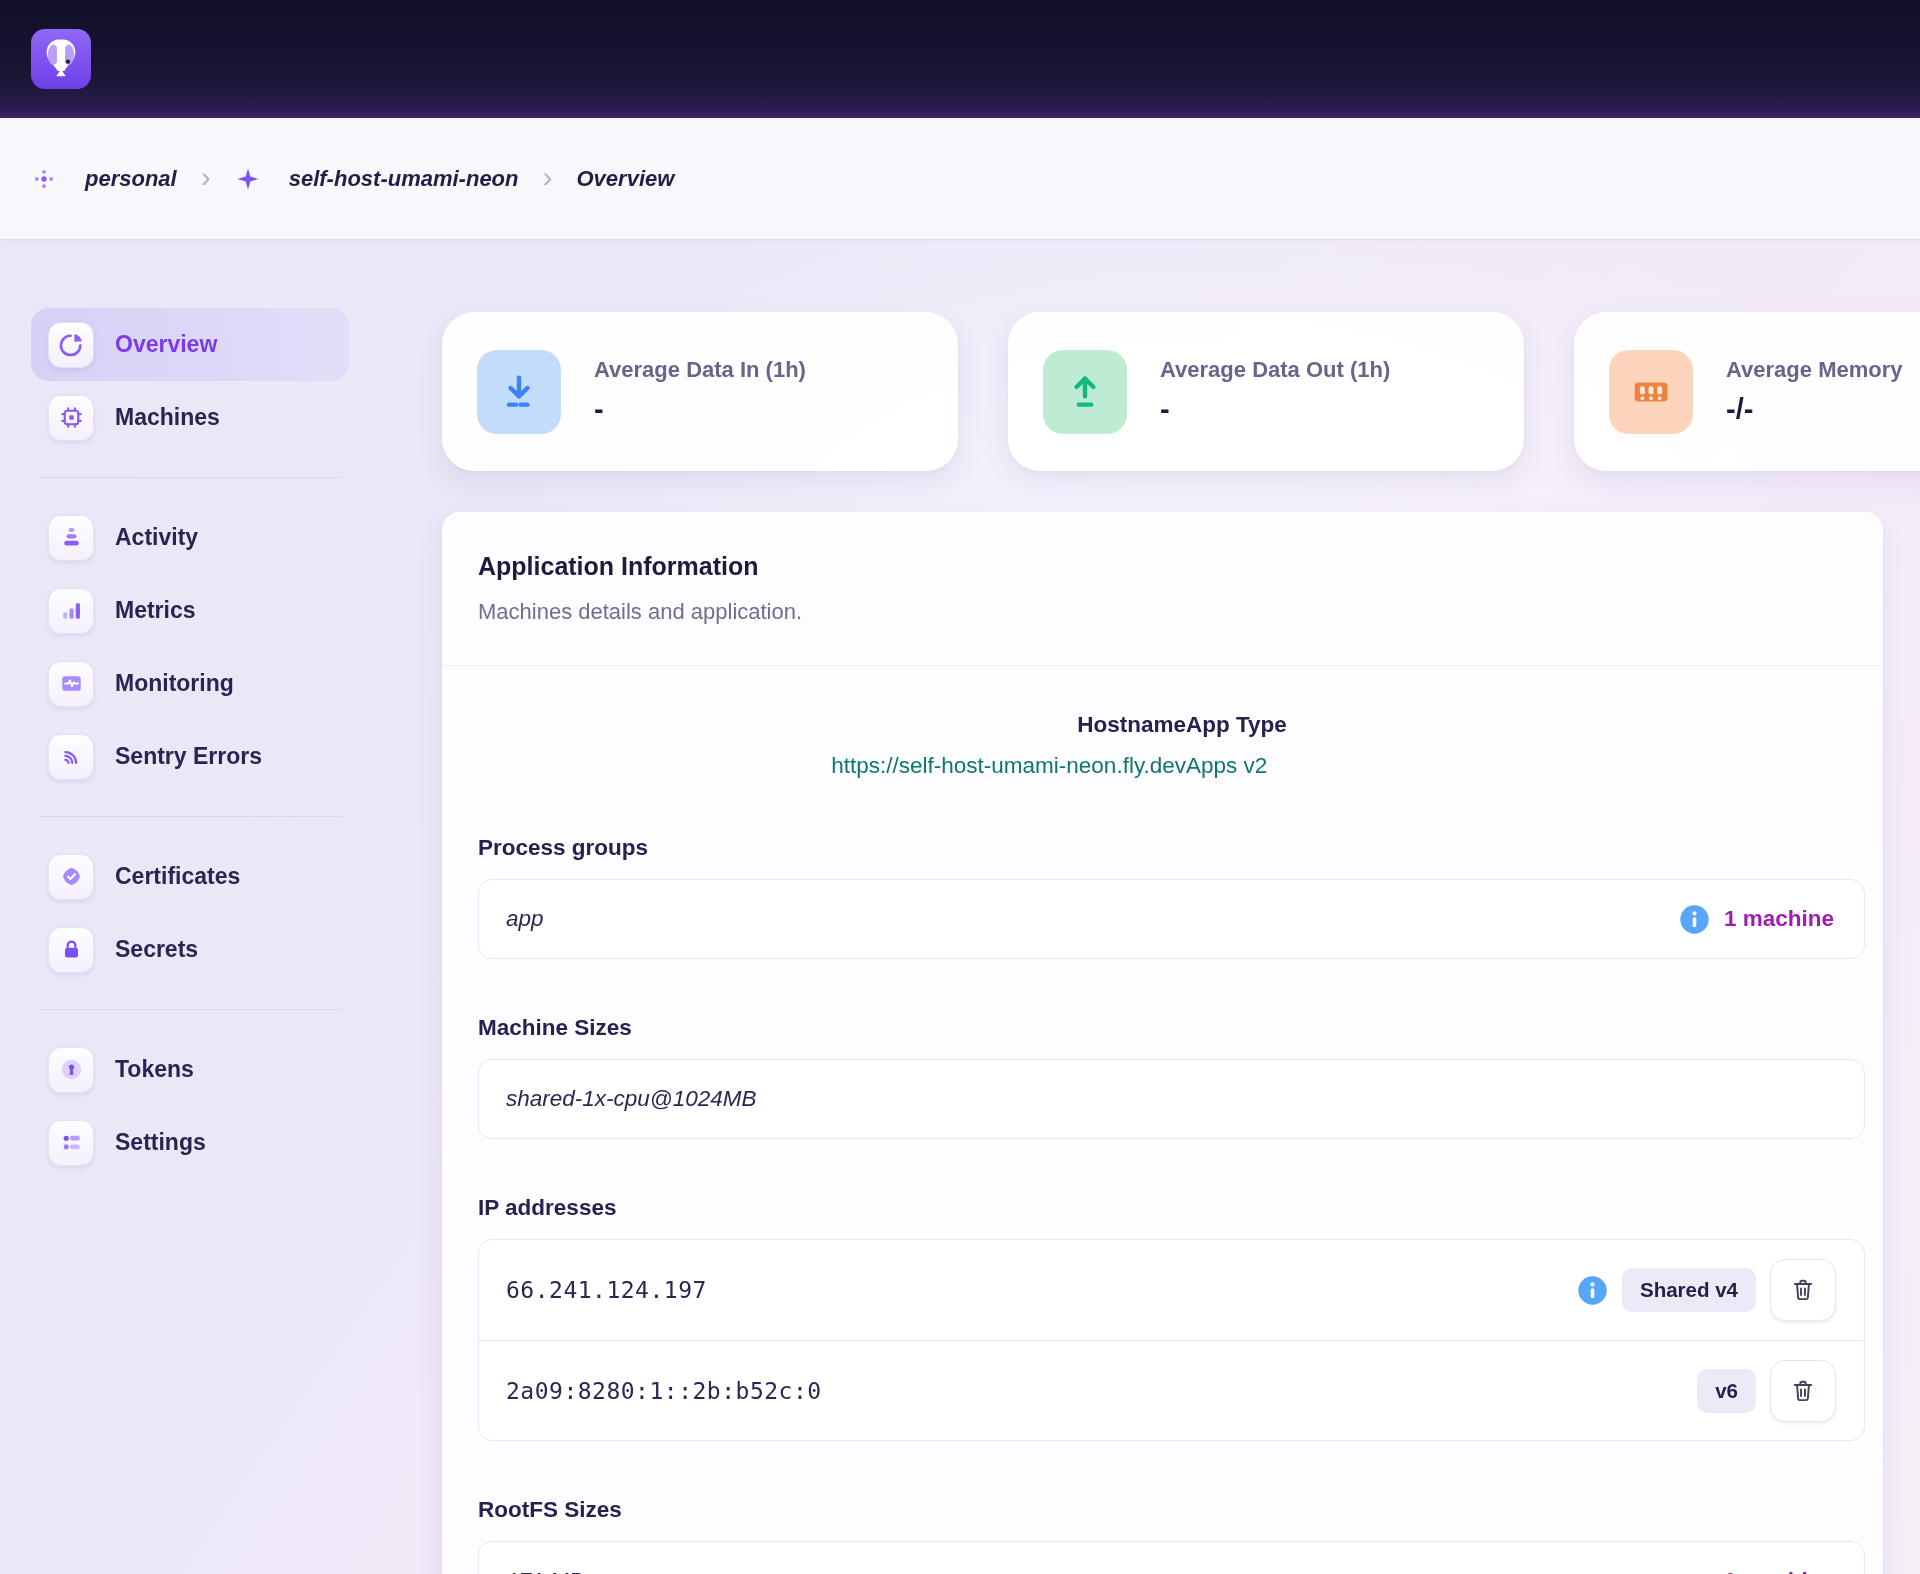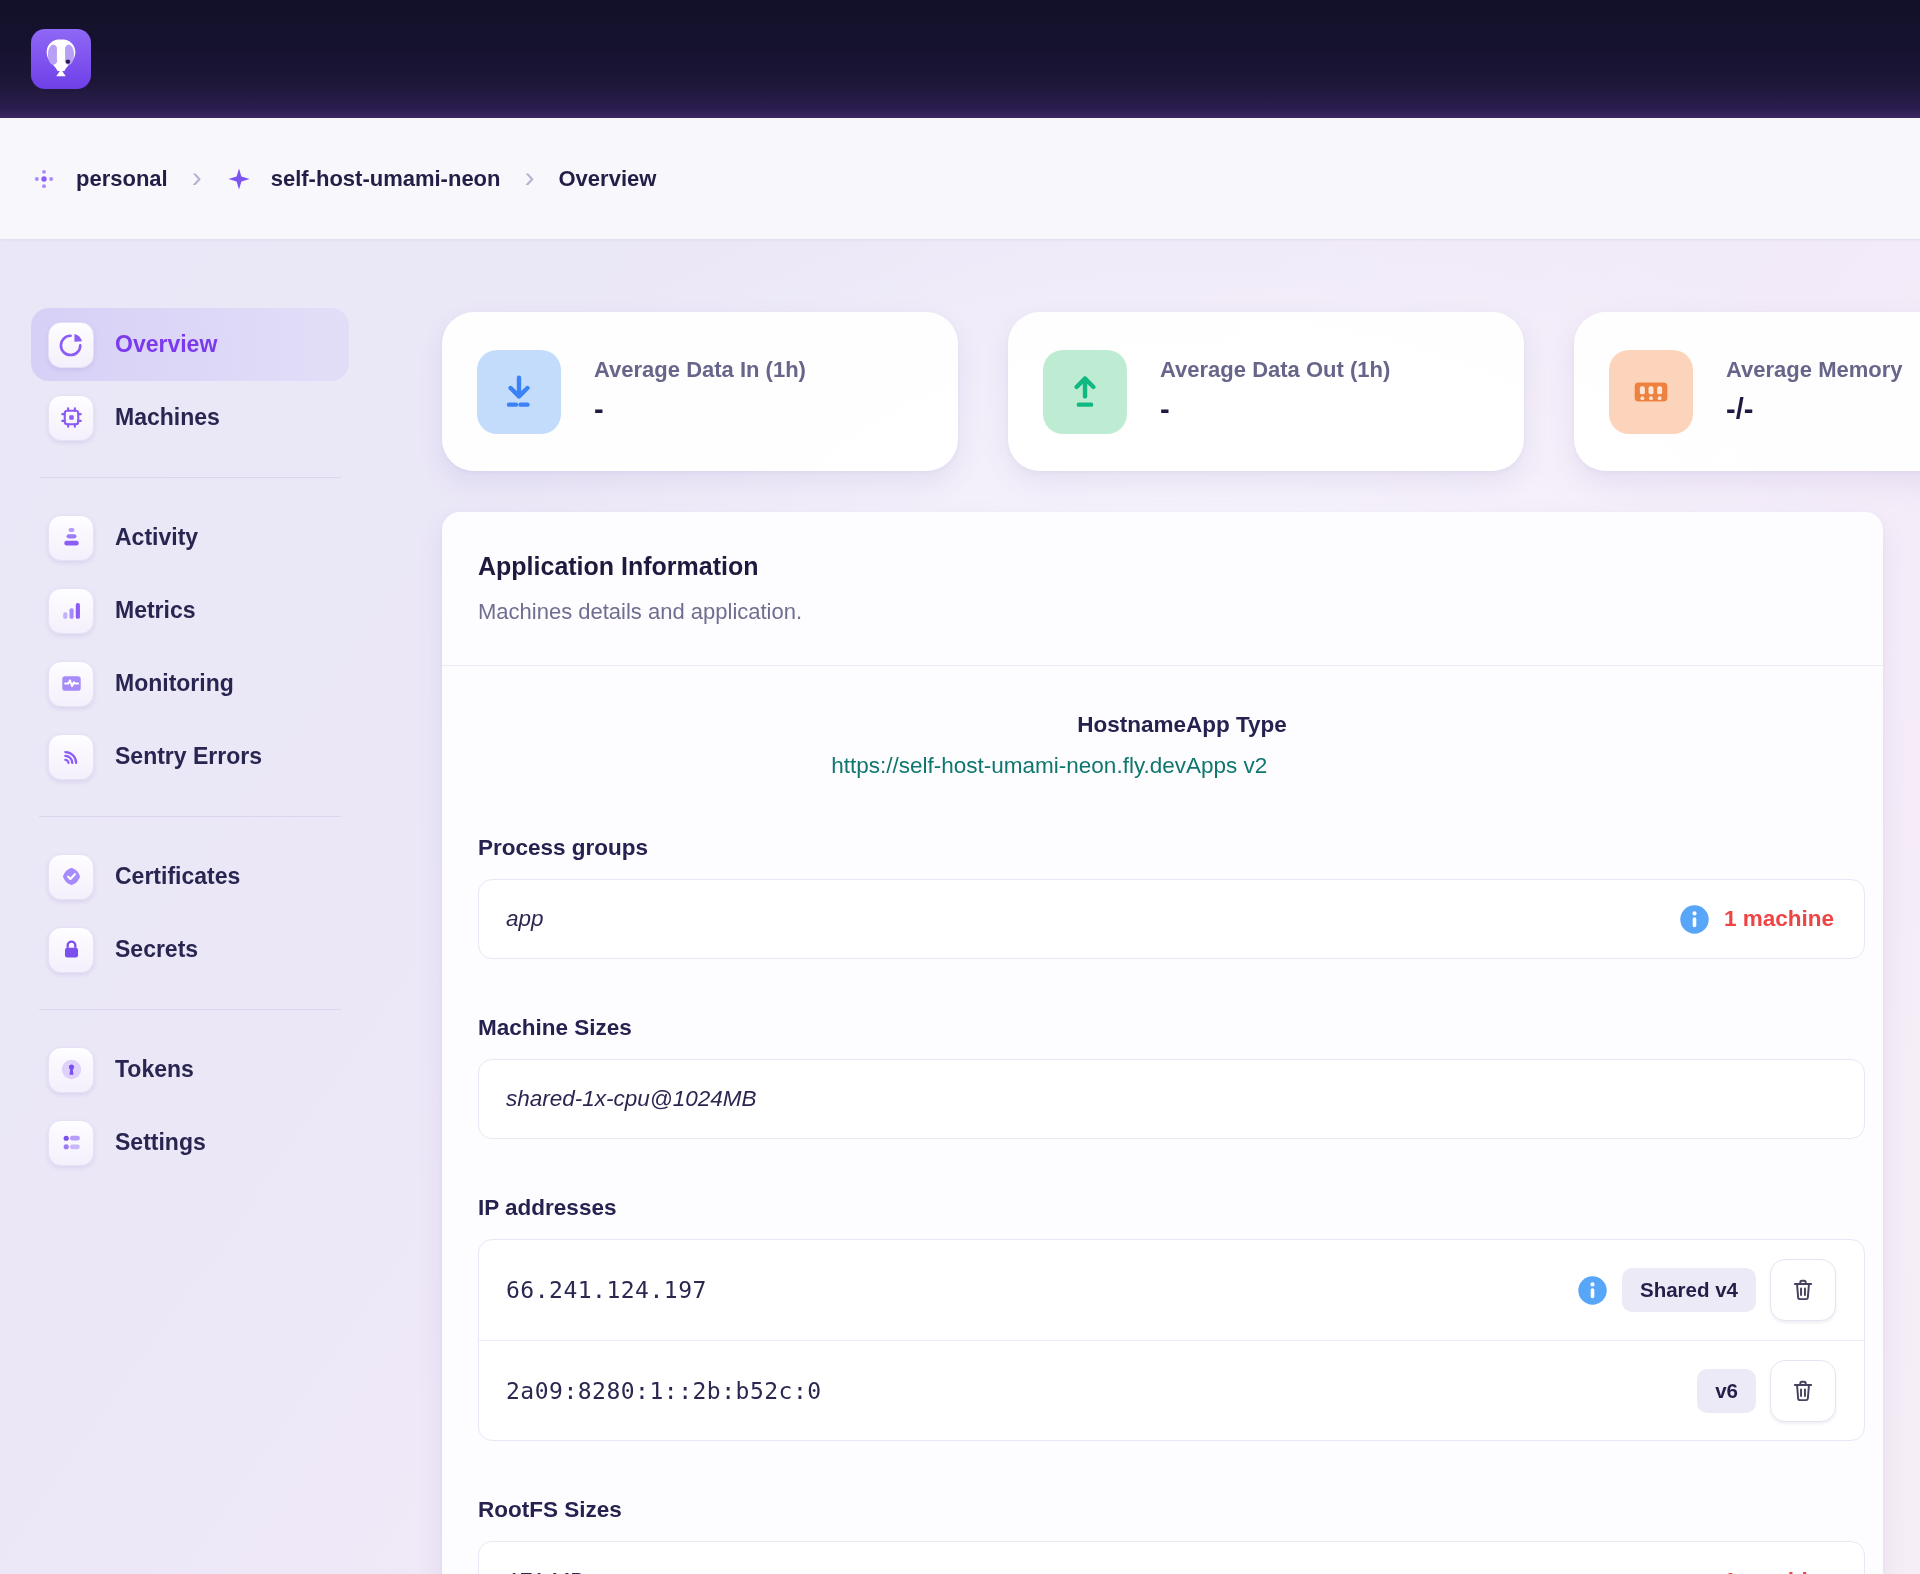--- a/index.html
+++ b/index.html
@@ -12,22 +12,22 @@
   }
   
   .topbar{ height:118px;
     background:linear-gradient(180deg,#121129 0%,#15122e 40%,#1d1638 70%,#2b1d4e 92%,#3a2961 100%);
     display:flex; align-items:center; padding-left:31px; }
   .logo{ width:60px; height:60px; cursor:pointer; }
   
   .breadcrumb-bar{ height:122px; background:#f7f7fc;
     border-bottom:1px solid #e3e0f0; box-shadow:0 1px 2px rgba(100,90,160,.05);
     display:flex; align-items:center; padding-left:31px; }
-  .crumb{ display:flex; align-items:center; gap:19px; font-size:22px; font-weight:600;
-    color:#221e46; cursor:pointer; }
+  .crumb{ display:flex; align-items:center; gap:28px; font-size:22px; font-weight:600;
+    color:#221e46; cursor:pointer;font-style:italic; }
   .crumb.static{ cursor:default; }
   .crumb-sep{ color:#b7b2cf; font-size:30px; font-weight:400; margin:0 24px; line-height:1; padding-bottom:4px;}
   .crumb svg{ width:26px; height:26px; }
   
   .main{ display:flex; align-items:flex-start; }
   .sidebar{ width:318px; margin:68px 0 0 31px; flex:none; }
   .nav-item{ height:73px; display:flex; align-items:center; gap:21px;
     padding-left:17px; border-radius:18px; cursor:pointer; }
   .nav-item.active{ background:linear-gradient(90deg,rgba(204,195,246,.65),rgba(214,206,248,.38)); }
   .icon-box{ width:46px; height:46px; flex:none; border-radius:13px;
@@ -67,21 +67,21 @@
   .link{ display:inline-block; margin-top:15px; font-size:22.5px; font-weight:500;
     color:#0f766e; text-decoration:none; cursor:pointer; }
   .section{ margin-top:56px; }
   .section .field-label{ margin-bottom:18px; }
   .row-box{ height:80px; background:#fff; border:1.5px solid #e9e6f5; border-radius:14px;
     display:flex; align-items:center; justify-content:space-between; padding:0 30px 0 27px; }
   .row-text{ font-size:22.5px; font-weight:500; color:#2a2650;font-style:italic; }
   .row-right{ display:flex; align-items:center; gap:14px; }
   .info-icon{ width:31px; height:31px; flex:none; cursor:pointer; }
   .info-icon svg{ width:31px; height:31px; display:block; }
-  .machine-count{ font-size:22.5px; font-weight:600; color:#ef4444; }
+  .machine-count{ font-size:22.5px; font-weight:600; color:#a21caf; }
   .multi-box{ background:#fff; border:1.5px solid #e9e6f5; border-radius:14px; }
   .ip-row{ height:100px; display:flex; align-items:center; justify-content:space-between;
     padding:0 28px 0 27px; }
   .ip-row + .ip-row{ border-top:1.5px solid #edebf7; }
   .mono{ font-family:"DejaVu Sans Mono", monospace; font-size:23px; color:#2a2750;
     letter-spacing:.5px; }
   .badge{ background:#edeaf7; border-radius:10px; padding:10px 18px; font-size:20.5px;
     font-weight:600; color:#231f49; }
   .trash-btn{ width:66px; height:62px; background:#fff; border:1.5px solid #e7e4f2;
     border-radius:15px; box-shadow:0 2px 3px rgba(100,90,160,.10); cursor:pointer;

